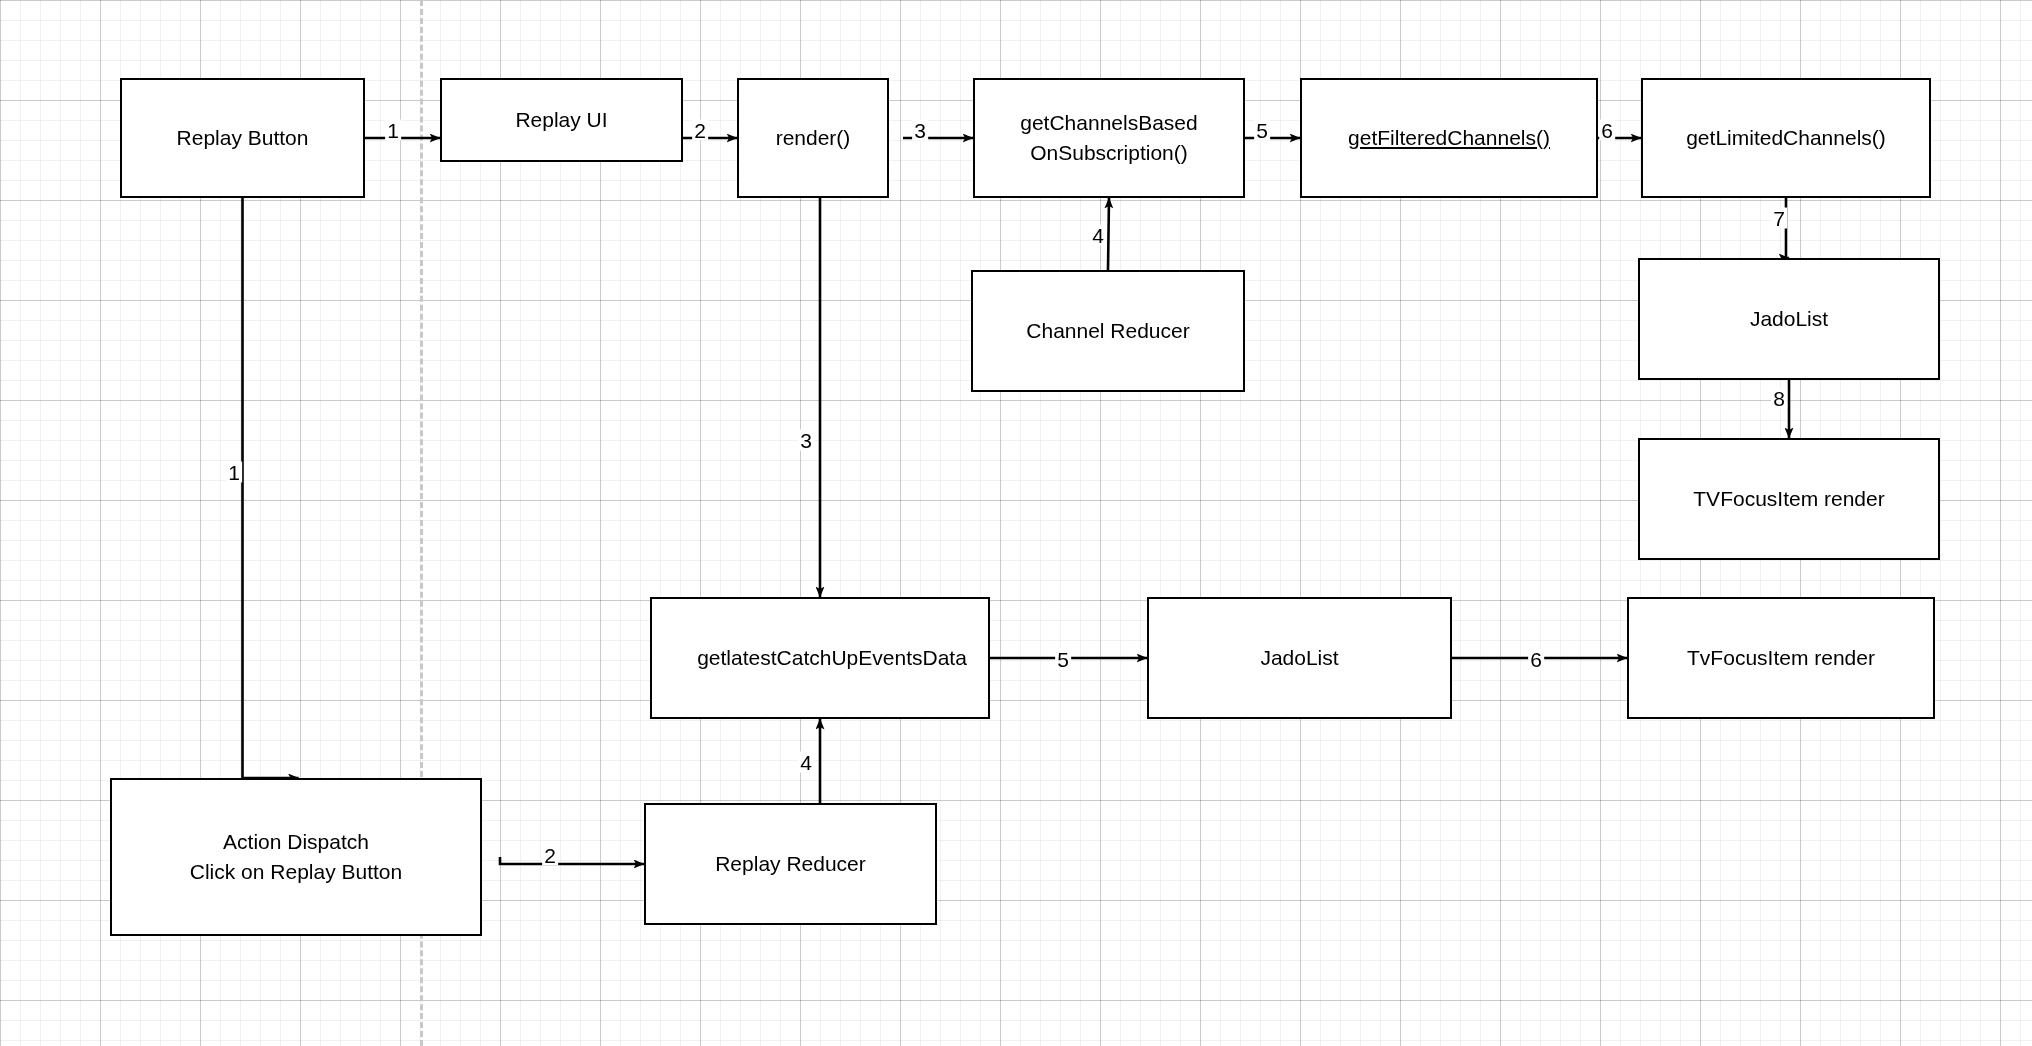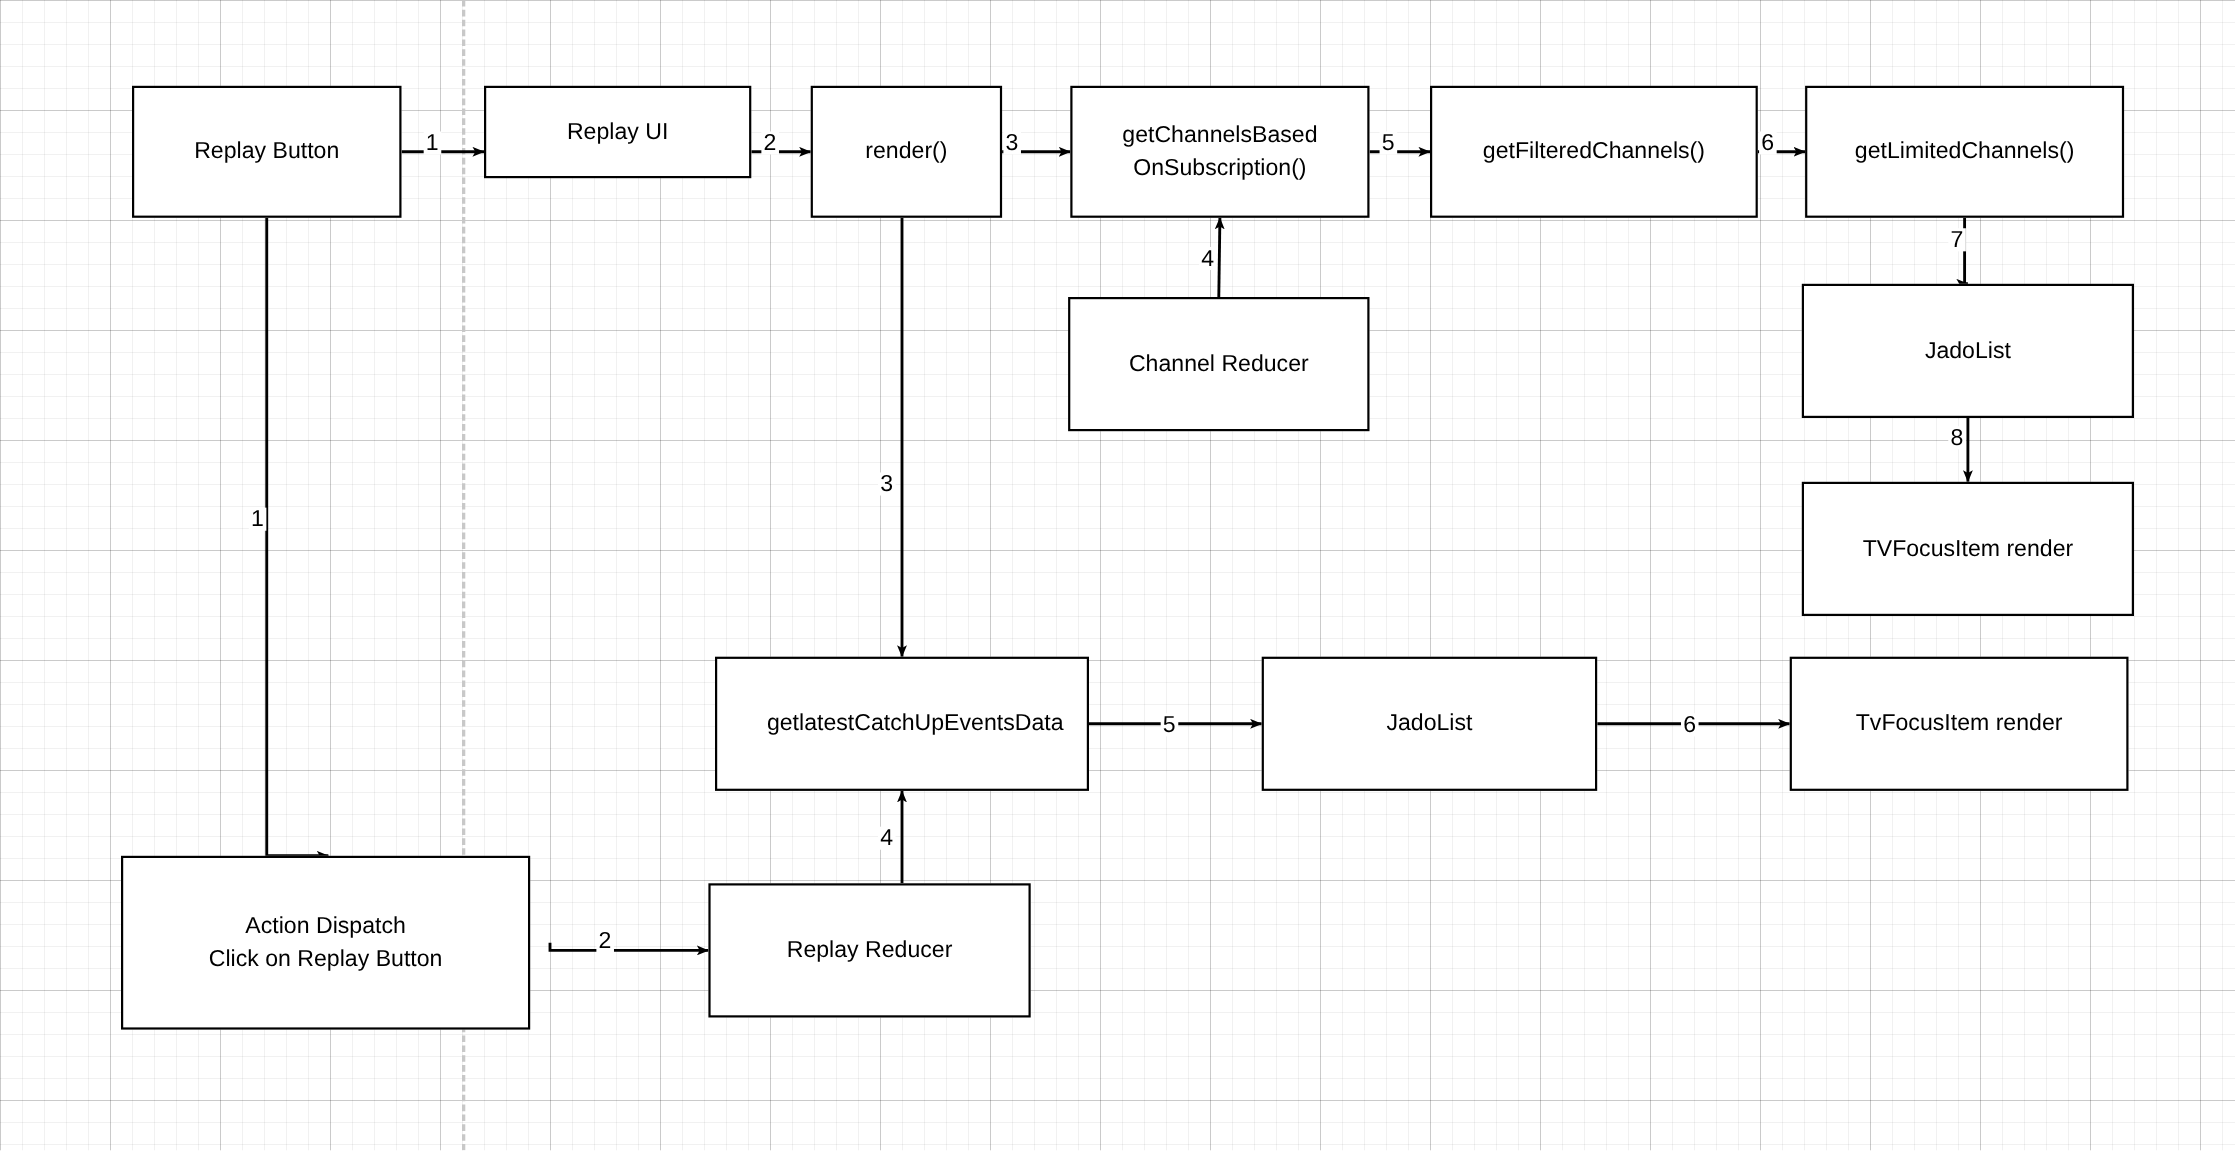--- a/index.html
+++ b/index.html
@@ -102,32 +102,32 @@
       <div class="node" style="left: 120px; top: 78px; width: 245px; height: 120px;">
         <div class="lines">
           <span class="ln">Replay Button</span>
         </div>
       </div>
       <div class="node" style="left: 440px; top: 78px; width: 243px; height: 84px;">
         <div class="lines">
           <span class="ln">Replay UI</span>
         </div>
       </div>
-      <div class="node" style="left: 737px; top: 78px; width: 174px; height: 120px;">
+      <div class="node" style="left: 737px; top: 78px; width: 152px; height: 120px;">
         <div class="lines">
           <span class="ln">render()</span>
         </div>
       </div>
       <div class="node" style="left: 973px; top: 78px; width: 272px; height: 120px; justify-content: center;">
         <div class="lines">
           <span class="ln">getChannelsBased</span>
           <span class="ln">OnSubscription()</span>
         </div>
       </div>
-      <div class="node" style="left: 1300px; top: 78px; width: 298px; height: 120px;">
+      <div class="node" style="left: 1300px; top: 78px; width: 298px; height: 120px; text-decoration: underline;">
         <div class="lines">
           <span class="ln">getFilteredChannels()</span>
         </div>
       </div>
       <div class="node" style="left: 1641px; top: 78px; width: 290px; height: 120px;">
         <div class="lines">
           <span class="ln">getLimitedChannels()</span>
         </div>
       </div>
       <div class="node" style="left: 971px; top: 270px; width: 274px; height: 122px;">

